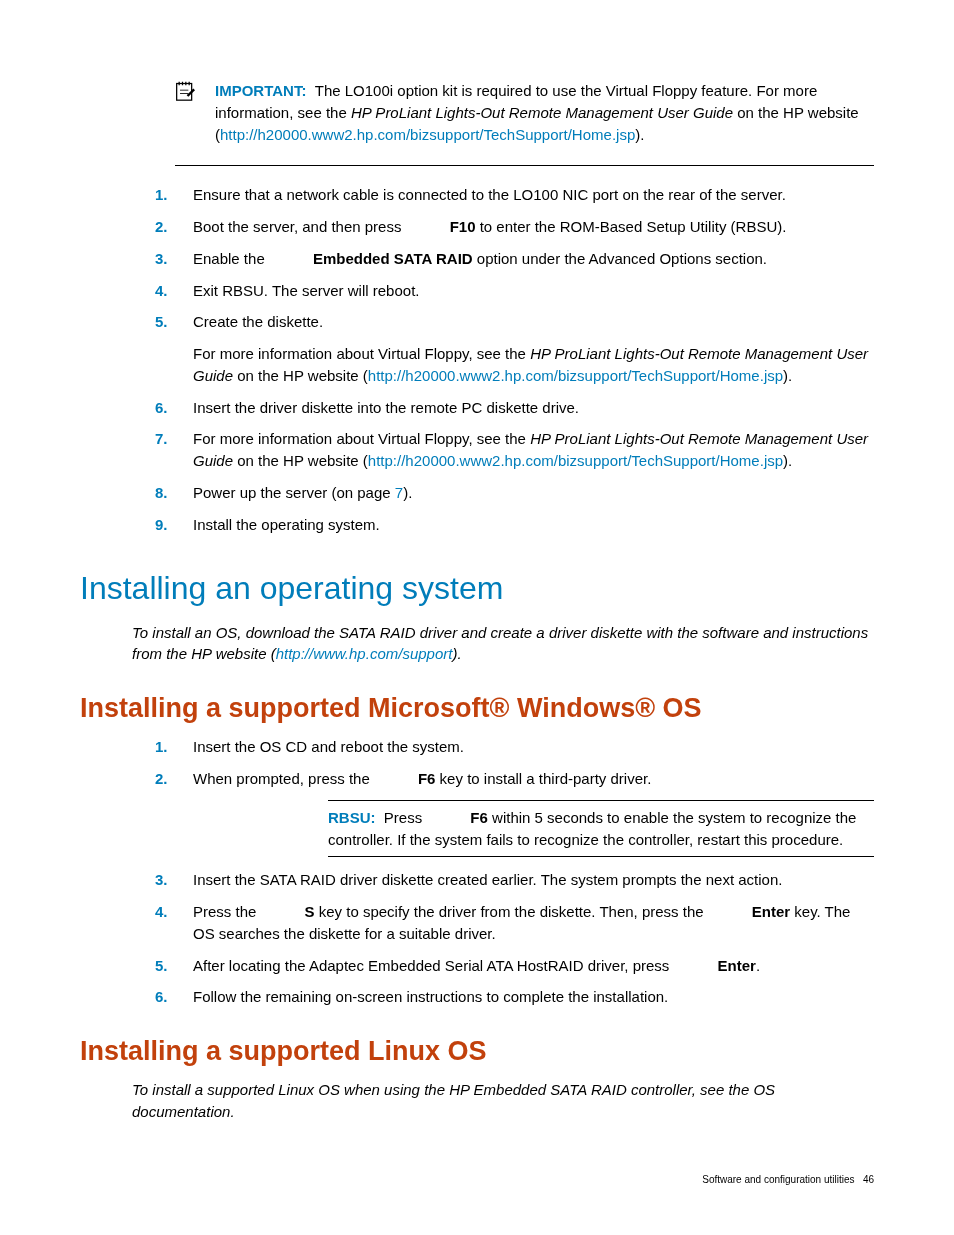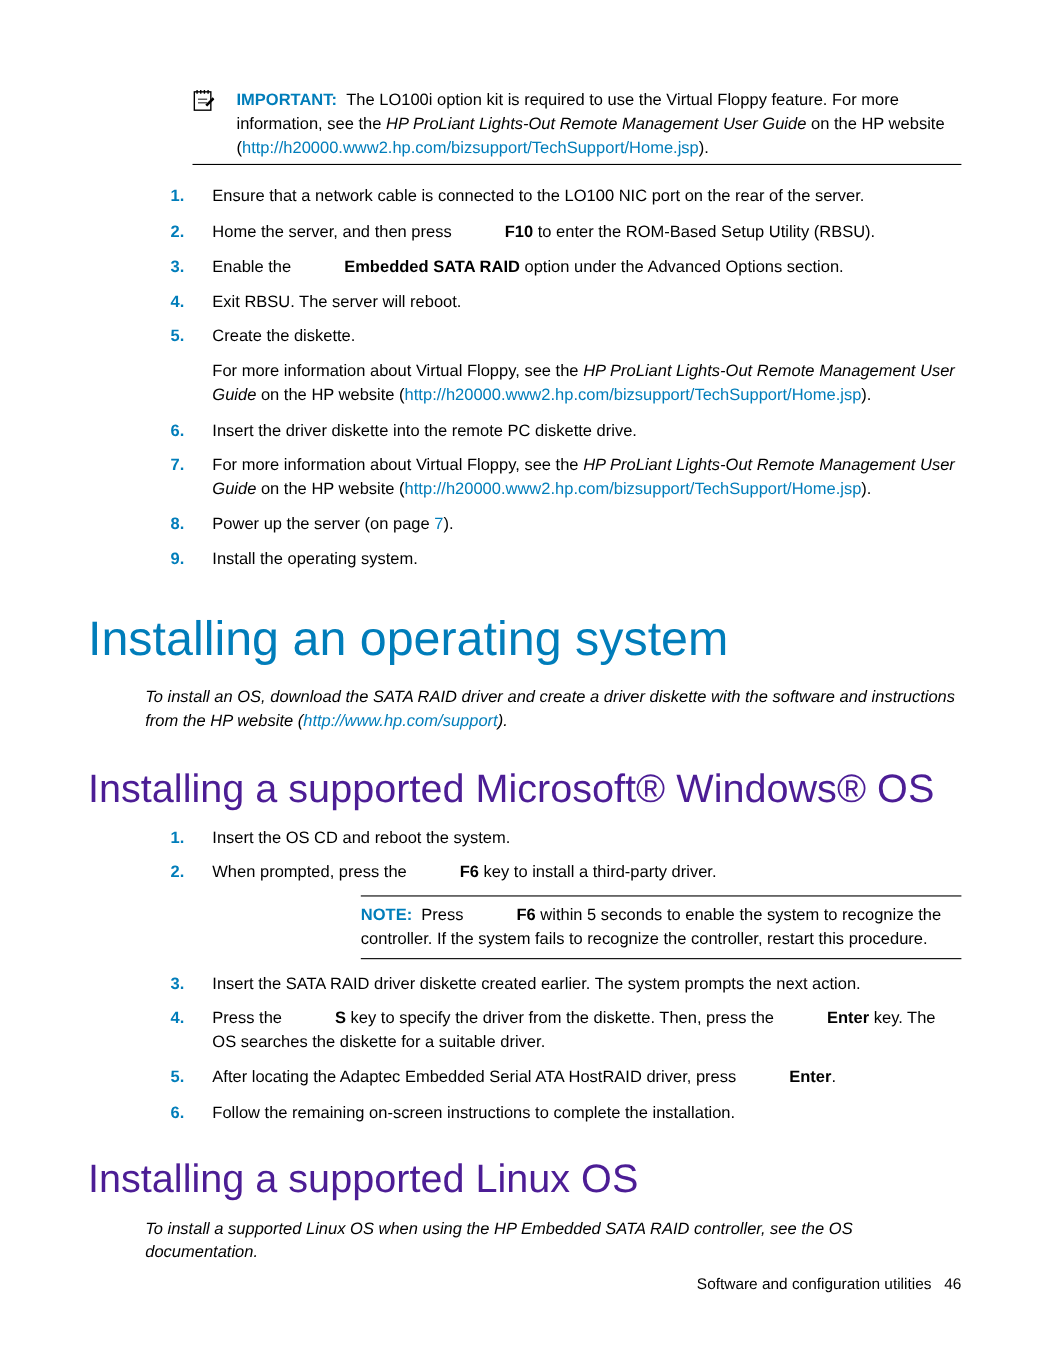--- a/index.html
+++ b/index.html
@@ -17,21 +17,21 @@
     line-height: 1.45;
   }
   .page {
     padding: 80px 80px 40px 80px;
   }
   .important-block {
     display: flex;
     margin-left: 95px;
     margin-bottom: 18px;
     border-bottom: 1px solid #000;
-    padding-bottom: 4px;
+    padding-bottom: 20px;
   }
   .important-icon {
     flex: 0 0 40px;
     font-size: 20px;
     color: #000;
   }
   .important-text { flex: 1; }
   .important-label { color: #007dba; font-weight: bold; }
   .doc-title-italic { font-style: italic; }
   a.link { color: #007dba; text-decoration: none; }
@@ -50,46 +50,46 @@
     left: 0;
     top: 0;
     color: #007dba;
     font-weight: 600;
   }
   .step-para {
     margin-top: 10px;
   }
   h1.section {
     font-weight: 300;
-    font-size: 44px;
+    font-size: 32px;
     color: #007dba;
     margin: 30px 0 10px 0;
   }
   h2.section {
-    font-weight: 400;
-    font-size: 36px;
-    color: #4c1d95;
+    font-weight: 700;
+    font-size: 27px;
+    color: #c2410c;
     margin: 24px 0 8px 0;
   }
   .body-para {
     margin: 0 0 14px 52px;
     font-style: italic;
   }
   .note-block {
     margin: 10px 0 12px 135px;
     border-top: 1px solid #000;
     border-bottom: 1px solid #000;
     padding: 6px 0;
   }
   .note-label { color: #007dba; font-weight: bold; }
   .footer {
     position: absolute;
-    bottom: 58px;
+    bottom: 48px;
     right: 80px;
-    font-size: 14px;
+    font-size: 10px;
   }
   b { font-weight: bold; margin-left: 44px; }
   svg.note-icon { width:20px; height:22px; }
 </style>
 </head>
 <body>
 
 <div class="page">
 
   <div class="important-block">
@@ -101,21 +101,21 @@
           <path d="M14 18 L22 10 L24 12 L16 20 Z" fill="#000"></path>
         </svg>
     </div>
     <div class="important-text">
       <span class="important-label">IMPORTANT:</span>&nbsp;&nbsp;<span>The LO100i option kit is required to use the Virtual Floppy feature. For more information, see the </span><span class="doc-title-italic">HP ProLiant Lights-Out Remote Management User Guide</span><span> on the HP website (</span><a class="link">http://h20000.www2.hp.com/bizsupport/TechSupport/Home.jsp</a><span>).</span>
     </div>
   </div>
 
   <ol class="steps">
     <li><span class="num">1.</span><span>Ensure that a network cable is connected to the LO100 NIC port on the rear of the server.</span></li>
-    <li><span class="num">2.</span><span><span>Home the server, and then press </span><b>F10</b><span> to enter the ROM-Based Setup Utility (RBSU).</span></span></li>
+    <li><span class="num">2.</span><span><span>Boot the server, and then press </span><b>F10</b><span> to enter the ROM-Based Setup Utility (RBSU).</span></span></li>
     <li><span class="num">3.</span><span><span>Enable the </span><b>Embedded SATA RAID</b><span> option under the Advanced Options section.</span></span></li>
     <li><span class="num">4.</span><span>Exit RBSU. The server will reboot.</span></li>
     <li><span class="num">5.</span><span>Create the diskette.</span>
       <div class="step-para"><span>For more information about Virtual Floppy, see the </span><span class="doc-title-italic">HP ProLiant Lights-Out Remote Management User Guide</span><span> on the HP website (</span><a class="link">http://h20000.www2.hp.com/bizsupport/TechSupport/Home.jsp</a><span>).</span></div>
     </li>
     <li><span class="num">6.</span><span>Insert the driver diskette into the remote PC diskette drive.</span></li>
     <li><span class="num">7.</span>
       <div class="step-para"><span>For more information about Virtual Floppy, see the </span><span class="doc-title-italic">HP ProLiant Lights-Out Remote Management User Guide</span><span> on the HP website (</span><a class="link">http://h20000.www2.hp.com/bizsupport/TechSupport/Home.jsp</a><span>).</span></div>
     </li>
     <li><span class="num">8.</span><span><span>Power up the server (on page </span><a class="link">7</a><span>).</span></span></li>
@@ -123,21 +123,21 @@
   </ol>
 
   <h1 class="section">Installing an operating system</h1>
   <p class="body-para"><span>To install an OS, download the SATA RAID driver and create a driver diskette with the software and instructions from the HP website (</span><a class="link">http://www.hp.com/support</a><span>).</span></p>
 
   <h2 class="section">Installing a supported Microsoft® Windows® OS</h2>
   <ol class="steps">
     <li><span class="num">1.</span><span>Insert the OS CD and reboot the system.</span></li>
     <li><span class="num">2.</span><span><span>When prompted, press the </span><b>F6</b><span> key to install a third-party driver.</span></span>
       <div class="note-block">
-        <span class="note-label">NOTE:</span>&nbsp;&nbsp;<span>Press </span><b>F6</b><span> within 5 seconds to enable the system to recognize the controller. If the system fails to recognize the controller, restart this procedure.</span>
+        <span class="note-label">RBSU:</span>&nbsp;&nbsp;<span>Press </span><b>F6</b><span> within 5 seconds to enable the system to recognize the controller. If the system fails to recognize the controller, restart this procedure.</span>
       </div>
     </li>
     <li><span class="num">3.</span><span>Insert the SATA RAID driver diskette created earlier. The system prompts the next action.</span></li>
     <li><span class="num">4.</span><span><span>Press the </span><b>S</b><span> key to specify the driver from the diskette. Then, press the </span><b>Enter</b><span> key. The OS searches the diskette for a suitable driver.</span></span></li>
     <li><span class="num">5.</span><span><span>After locating the Adaptec Embedded Serial ATA HostRAID driver, press </span><b>Enter</b><span>.</span></span></li>
     <li><span class="num">6.</span><span>Follow the remaining on-screen instructions to complete the installation.</span></li>
   </ol>
 
   <h2 class="section">Installing a supported Linux OS</h2>
   <p class="body-para">To install a supported Linux OS when using the HP Embedded SATA RAID controller, see the OS documentation.</p>

